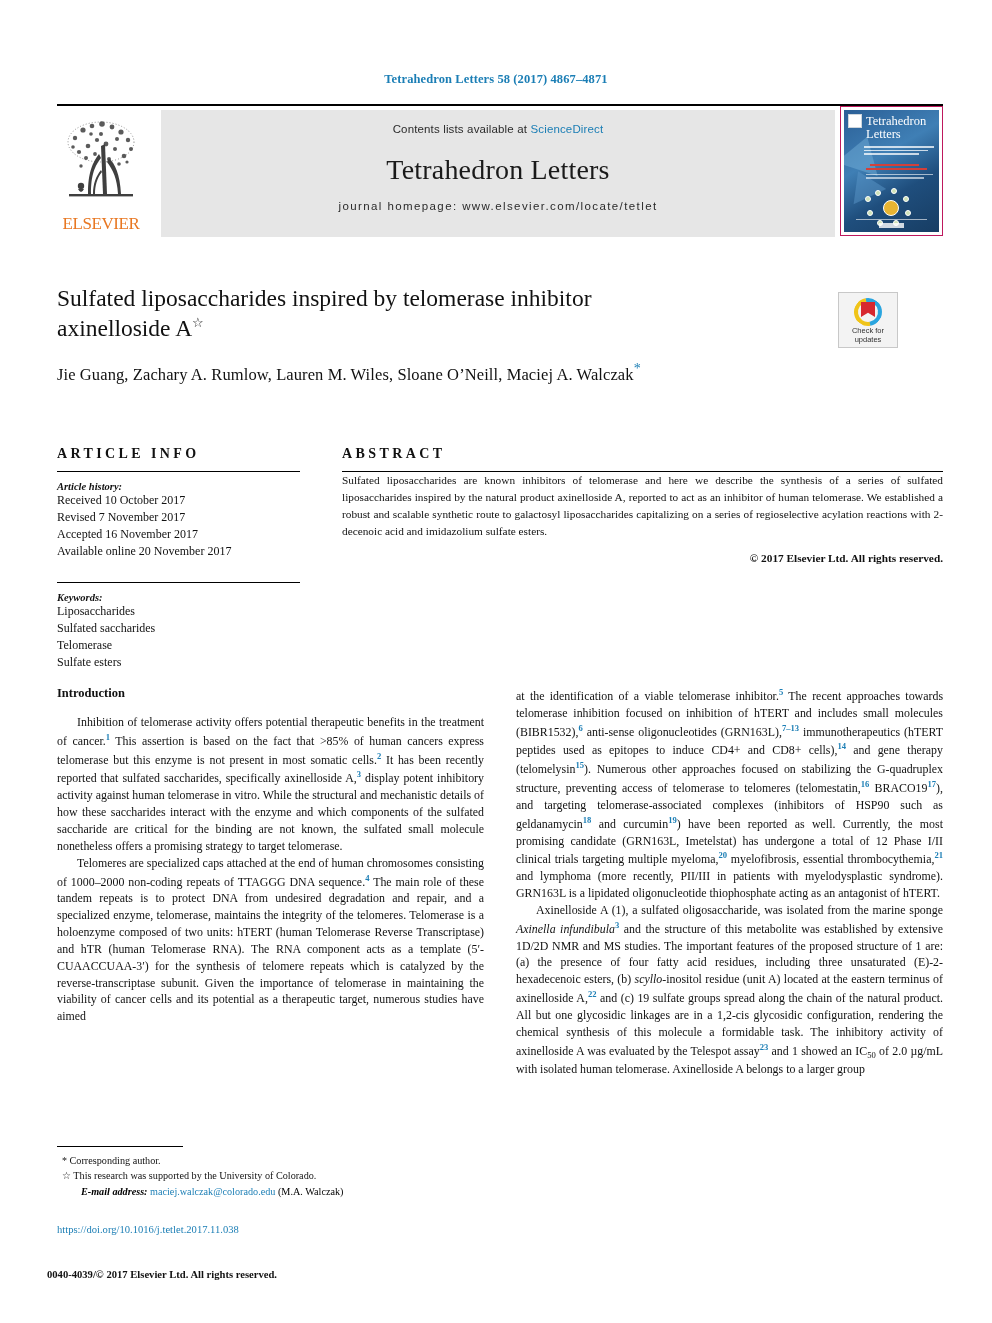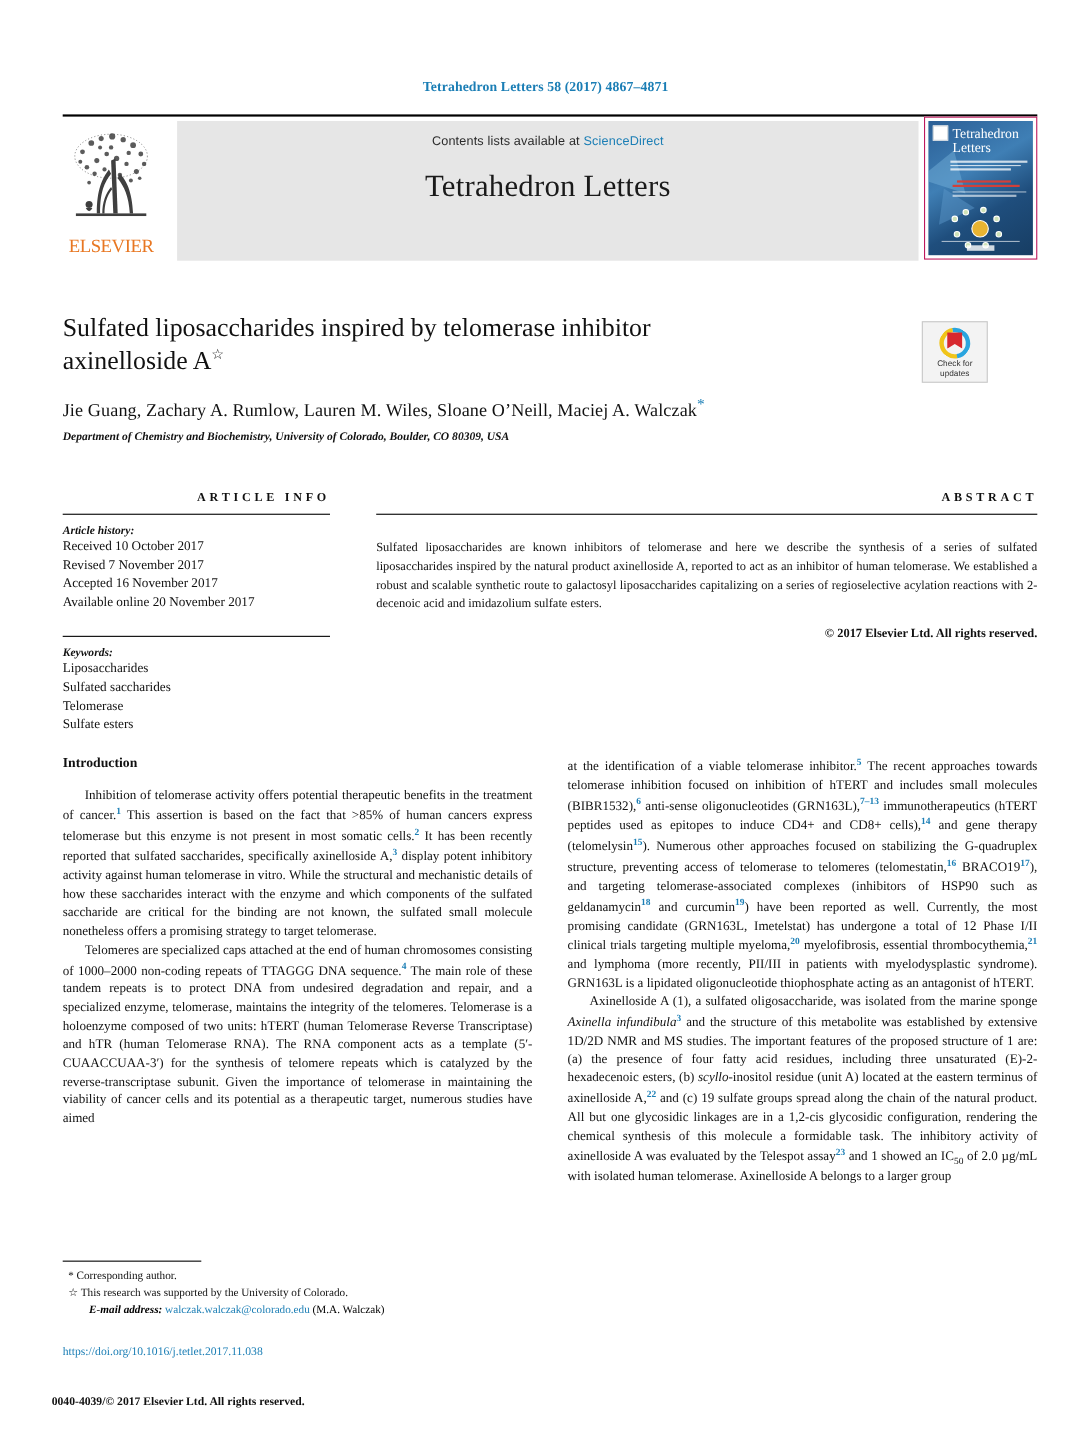--- a/index.html
+++ b/index.html
@@ -176,40 +176,39 @@
   }
   .cm-label {
     font-family: "Liberation Sans", sans-serif;
     font-size: 7.5px; line-height: 1.15; color: #333;
   }
 
   
   .info-head, .abs-head {
     font-family: "Liberation Serif", serif;
     font-weight: bold;
-    font-size: 11px;
+    font-size: 14px;
     letter-spacing: 3.4px;
     color: #111;
-    text-align: right;
   }
   .col-info { position: absolute; top: 446px; left: 57px; width: 243px; }
   .col-abs  { position: absolute; top: 446px; left: 342px; width: 601px; }
   .hrule { border-top: 1px solid #000; margin-top: 9px; }
 
   .hist-label, .kw-label {
     font-style: italic; font-weight: bold;
     font-size: 10.5px; margin-top: 9px; color:#111;
   }
   .hist-line, .kw-line {
     font-size: 12px; line-height: 1.42; color: #111;
   }
   .kw-block { margin-top: 22px; padding-top: 9px; border-top: 1px solid #000; }
 
   .abs-body {
-    margin-top: 22px;
+    margin-top: 0;
     font-size: 11.3px;
     line-height: 1.52;
     text-align: justify;
     color: #111;
   }
   .abs-copy {
     margin-top: 11px;
     text-align: right;
     font-size: 11.3px;
     font-weight: bold;
@@ -329,20 +328,21 @@
         </g>
       </svg>
       <div class="elsevier-word">ELSEVIER</div>
     </div>
 
     <div class="center-band">
       <div class="contents-line">
         <span>Contents lists available at </span><span class="sd">ScienceDirect</span>
       </div>
       <div class="journal-title">Tetrahedron Letters</div>
+      <div class="homepage-line">journal homepage: www.elsevier.com/locate/tetlet</div>
     </div>
 
     <div class="cover-thumb">
       <div class="cover-inner">
         <div class="cover-tri1"></div>
         <div class="cover-tri2"></div>
         <div class="cover-logo-box"></div>
         <div class="cover-title">
           <span>Tetrahedron</span><br>
           <span>Letters</span>
@@ -378,21 +378,20 @@
   </div>
 
   <div class="title-block">
     <h1 class="art-title">
       <span>Sulfated liposaccharides inspired by telomerase inhibitor</span><br>
       <span>axinelloside A</span><span class="star">☆</span>
     </h1>
     <div class="authors">
       <span>Jie Guang, Zachary A. Rumlow, Lauren M. Wiles, Sloane O’Neill, Maciej A. Walczak</span><span class="corr">*</span>
     </div>
-    <div class="affil">Department of Chemistry and Biochemistry, University of Colorado, Boulder, CO 80309, USA</div>
   </div>
 
   <div class="crossmark">
     <div class="cm-mark">
       <div class="cm-ring"></div>
       <div class="cm-shield"></div>
     </div>
     <div class="cm-label">
       <span>Check for</span><br>
       <span>updates</span>
@@ -438,19 +437,19 @@
       <p class="noind"><span>at the identification of a viable telomerase inhibitor.</span><sup class="ref">5</sup><span> The recent approaches towards telomerase inhibition focused on inhibition of hTERT and includes small molecules (BIBR1532),</span><sup class="ref">6</sup><span> anti-sense oligonucleotides (GRN163L),</span><sup class="ref">7–13</sup><span> immunotherapeutics (hTERT peptides used as epitopes to induce CD4+ and CD8+ cells),</span><sup class="ref">14</sup><span> and gene therapy (telomelysin</span><sup class="ref">15</sup><span>). Numerous other approaches focused on stabilizing the G-quadruplex structure, preventing access of telomerase to telomeres (telomestatin,</span><sup class="ref">16</sup><span> BRACO19</span><sup class="ref">17</sup><span>), and targeting telomerase-associated complexes (inhibitors of HSP90 such as geldanamycin</span><sup class="ref">18</sup><span> and curcumin</span><sup class="ref">19</sup><span>) have been reported as well. Currently, the most promising candidate (GRN163L, Imetelstat) has undergone a total of 12 Phase I/II clinical trials targeting multiple myeloma,</span><sup class="ref">20</sup><span> myelofibrosis, essential thrombocythemia,</span><sup class="ref">21</sup><span> and lymphoma (more recently, PII/III in patients with myelodysplastic syndrome). GRN163L is a lipidated oligonucleotide thiophosphate acting as an antagonist of hTERT.</span></p>
 
       <p><span>Axinelloside A (1), a sulfated oligosaccharide, was isolated from the marine sponge </span><i>Axinella infundibula</i><sup class="ref">3</sup><span> and the structure of this metabolite was established by extensive 1D/2D NMR and MS studies. The important features of the proposed structure of 1 are: (a) the presence of four fatty acid residues, including three unsaturated (E)-2-hexadecenoic esters, (b) </span><i>scyllo</i><span>-inositol residue (unit A) located at the eastern terminus of axinelloside A,</span><sup class="ref">22</sup><span> and (c) 19 sulfate groups spread along the chain of the natural product. All but one glycosidic linkages are in a 1,2-cis glycosidic configuration, rendering the chemical synthesis of this molecule a formidable task. The inhibitory activity of axinelloside A was evaluated by the Telespot assay</span><sup class="ref">23</sup><span> and 1 showed an IC</span><sub class="pl">50</sub><span> of 2.0 µg/mL with isolated human telomerase. Axinelloside A belongs to a larger group</span></p>
     </div>
   </div>
 
   <div class="footnotes">
     <div class="fn-rule"></div>
     <div class="fn-line"><span class="fn-star">*</span> <span>Corresponding author.</span></div>
     <div class="fn-line"><span class="fn-star">☆</span> <span>This research was supported by the University of Colorado.</span></div>
-    <div class="fn-email"><i>E-mail address:</i> <span class="link">walczak.walczak@colorado.edu</span> <span>(M.A. Walczak)</span></div>
+    <div class="fn-email"><i>E-mail address:</i> <span class="link">maciej.walczak@colorado.edu</span> <span>(M.A. Walczak)</span></div>
   </div>
 
   <div class="footer-doi">https://doi.org/10.1016/j.tetlet.2017.11.038</div>
   <div class="footer-issn">0040-4039/© 2017 Elsevier Ltd. All rights reserved.</div>
 
 </div>
 
 </body></html>

